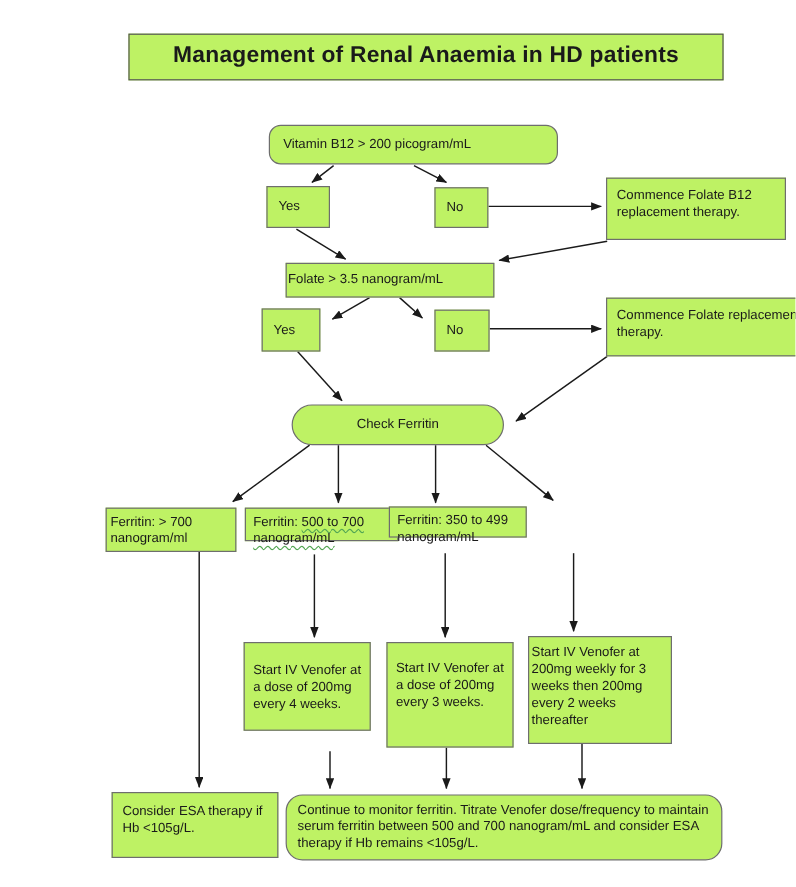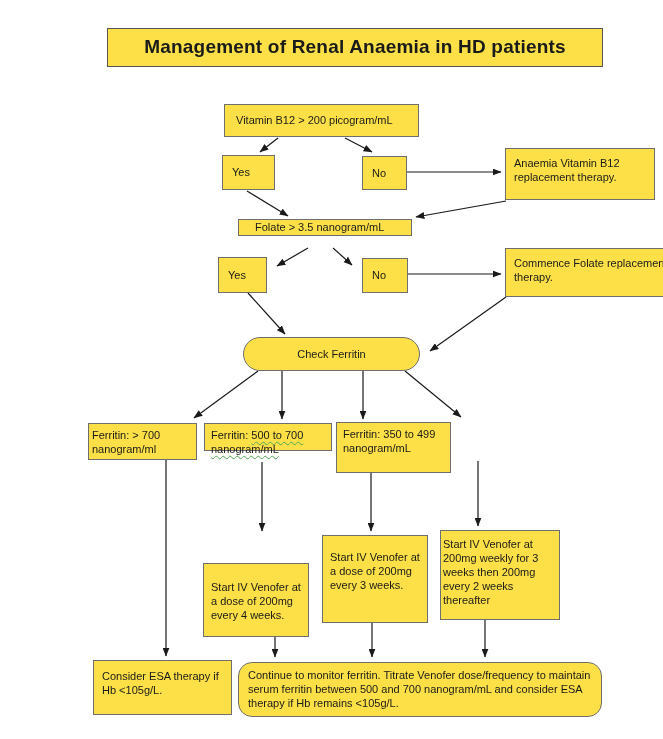--- a/index.html
+++ b/index.html
@@ -8,50 +8,50 @@
     --grammar:#53a653;
   }
   html,body{margin:0;padding:0;background:#fff;}
   #stage{
     position:relative;width:663px;height:739px;background:#ffffff;
     font-family:"Liberation Sans",sans-serif;color:#1a1a1a;overflow:hidden;
   }
   #arrow-layer{position:absolute;left:0;top:0;width:663px;height:739px;pointer-events:none;}
   #arrow-layer line{stroke:var(--line);stroke-width:1.2;}
   .node{
-    position:absolute;box-sizing:border-box;background:#fde047;
+    position:absolute;box-sizing:border-box;background:#bef264;
     border:1px solid var(--border);
     font-size:11px;line-height:1.28;padding:4px 6px;
   }
   .v-center{display:flex;align-items:center;}
   .h-center{justify-content:center;text-align:center;}
   .grammar{
     text-decoration:underline;
     text-decoration-style:wavy;
     text-decoration-color:var(--grammar);
     text-decoration-thickness:1px;
     text-underline-offset:2px;
   }
   
   #title-box{left:107px;top:28px;width:496px;height:39px;border-color:#555;
     font-size:19px;font-weight:bold;letter-spacing:.2px;}
-  #b12-check{left:224px;top:104px;width:195px;height:33px;padding-left:11px;}
+  #b12-check{left:224px;top:104px;width:241px;height:33px;padding-left:11px;border-radius:10px;}
   #b12-yes{left:222px;top:155px;width:53px;height:35px;padding-left:9px;}
   #b12-no{left:362px;top:156px;width:45px;height:34px;padding-left:9px;}
   #commence-b12{left:505px;top:148px;width:150px;height:52px;padding:7px 8px;}
-  #folate-check{left:238px;top:219px;width:174px;height:17px;padding-left:16px;}
+  #folate-check{left:238px;top:219px;width:174px;height:29px;padding-left:1px;}
   #folate-yes{left:218px;top:257px;width:49px;height:36px;padding-left:9px;}
   #folate-no{left:362px;top:258px;width:46px;height:35px;padding-left:9px;}
   #commence-folate{left:505px;top:248px;width:178px;height:49px;padding:7px 8px;}
   #check-ferritin{left:243px;top:337px;width:177px;height:34px;border-radius:17px;}
   #ferritin-700{left:88px;top:423px;width:109px;height:37px;padding:4px 3px;}
   #ferritin-500{left:204px;top:423px;width:128px;height:28px;padding:4px 6px;}
-  #ferritin-350{left:336px;top:422px;width:115px;height:51px;padding:4px 6px;}
+  #ferritin-350{left:324px;top:422px;width:115px;height:26px;padding:4px 6px;}
   #ferritin-lt350{left:458px;top:421px;width:102px;height:40px;padding:4px 6px;}
-  #venofer-4w{left:203px;top:535px;width:106px;height:74px;padding:16px 7px 4px 7px;margin-top:28px;}
+  #venofer-4w{left:203px;top:535px;width:106px;height:74px;padding:16px 7px 4px 7px;}
   #venofer-2w{left:322px;top:535px;width:106px;height:88px;padding:14px 7px 4px 7px;}
   #venofer-weekly{left:440px;top:530px;width:120px;height:90px;padding:6px 2px;}
   #consider-esa{left:93px;top:660px;width:139px;height:55px;padding:8px 8px;}
   #monitor-box{left:238px;top:662px;width:364px;height:55px;padding:5px 9px;border-radius:14px;}
 </style>
 </head>
 <body>
 
 <div id="stage">
 
@@ -106,21 +106,21 @@
 
   <div id="b12-yes" class="node v-center">
     <span>Yes</span>
   </div>
 
   <div id="b12-no" class="node v-center">
     <span>No</span>
   </div>
 
   <div id="commence-b12" class="node">
-    <span>Anaemia Vitamin B12 replacement therapy.</span>
+    <span>Commence Folate B12 replacement therapy.</span>
   </div>
 
   <div id="folate-check" class="node v-center">
     <span>Folate &gt; 3.5 nanogram/mL</span>
   </div>
 
   <div id="folate-yes" class="node v-center">
     <span>Yes</span>
   </div>
 

